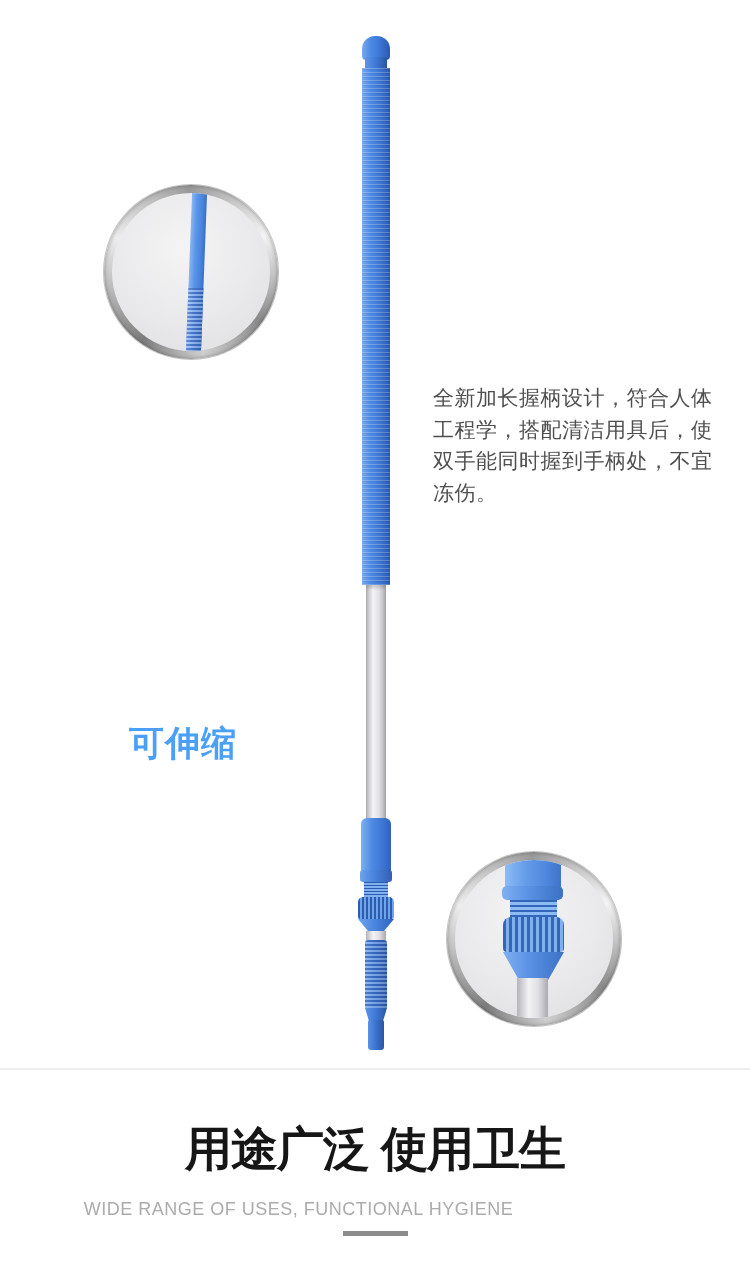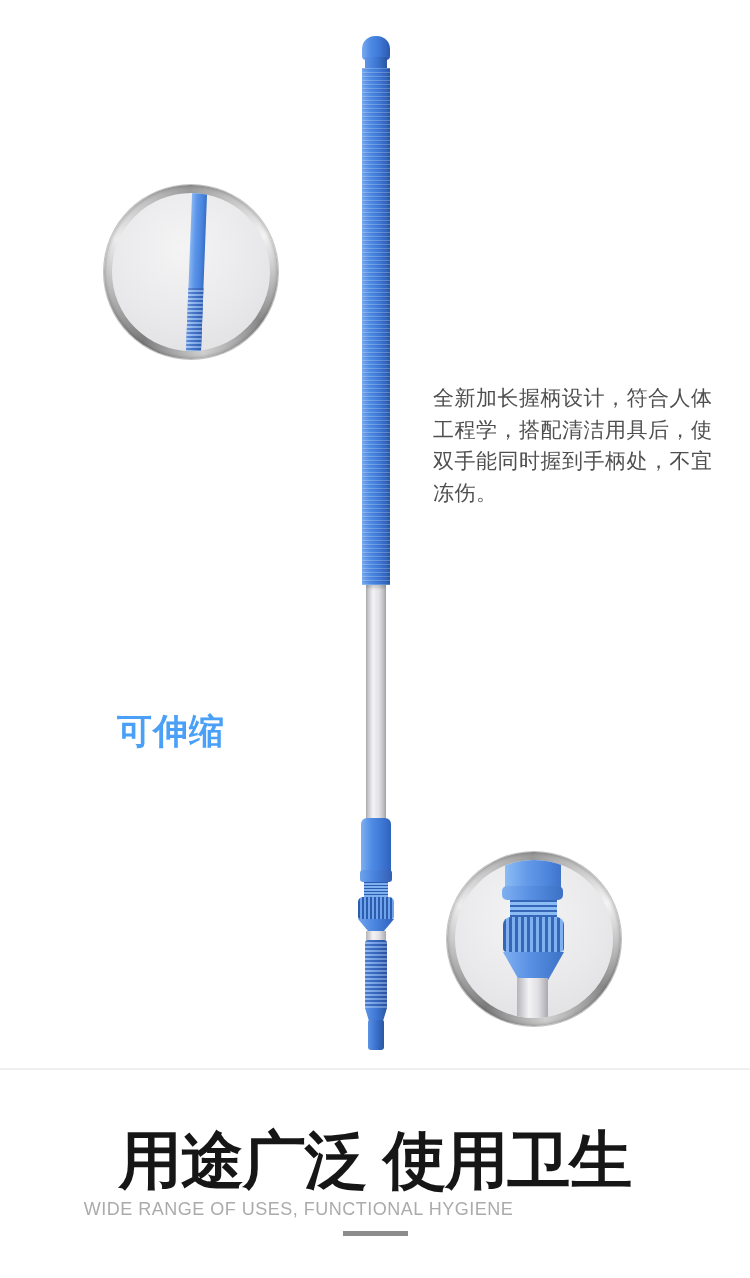--- a/index.html
+++ b/index.html
@@ -39,21 +39,21 @@
   .blue-title{
     position:absolute;text-align:center;
     font-size:35px;font-weight:bold;color:#4aa0f6;letter-spacing:1px;
   }
   .body-text{
     position:absolute;font-size:21px;color:#4f4f4f;
     white-space:pre-line;letter-spacing:.5px;
   }
   .footer-title{
     position:absolute;left:0;width:750px;text-align:center;
-    font-size:63px;font-weight:800;color:#161616;letter-spacing:-1px;
+    font-size:47px;font-weight:800;color:#161616;letter-spacing:-1px;
   }
   .footer-sub{
     position:absolute;left:0;width:597px;text-align:center;
     font-size:18px;color:#ababab;letter-spacing:.5px;
   }
   .footer-bar{position:absolute;background:#8c8c8c;}
   .sep-line{position:absolute;left:0;width:750px;height:2px;background:#efefef;}
 </style>
 </head>
 <body>
@@ -114,21 +114,21 @@
            background:repeating-linear-gradient(180deg,rgba(30,60,140,.35) 0 2px,rgba(255,255,255,.3) 2px 4px),
                       linear-gradient(90deg,#8ab6f2,#5c95e8 40%,#3a6fc4);"></div>
     </div>
   </div>
 
   <p class="body-text" style="left:433px;top:382px;width:290px;line-height:31.5px;margin:0;">全新加长握柄设计，符合人体
 工程学，搭配清洁用具后，使
 双手能同时握到手柄处，不宜
 冻伤。</p>
 
-  <h2 class="blue-title" style="left:67px;top:704px;width:200px;margin:4px;">可伸缩</h2>
+  <h2 class="blue-title" style="left:67px;top:704px;width:200px;margin:16px;">可伸缩</h2>
 
   <div class="circle-rim" style="left:447px;top:852px;width:174px;height:174px;">
     <div class="circle-inner">
 
       <div style="
            position:absolute;left:50px;top:-8px;width:56px;height:46px;border-radius:0 0 4px 4px;
            background:linear-gradient(90deg,#8cbcf4,#639ae8 40%,#4e86dd 75%,#3f74c9);"></div>
 
       <div style="
            position:absolute;left:47px;top:26px;width:61px;height:14px;border-radius:5px;

